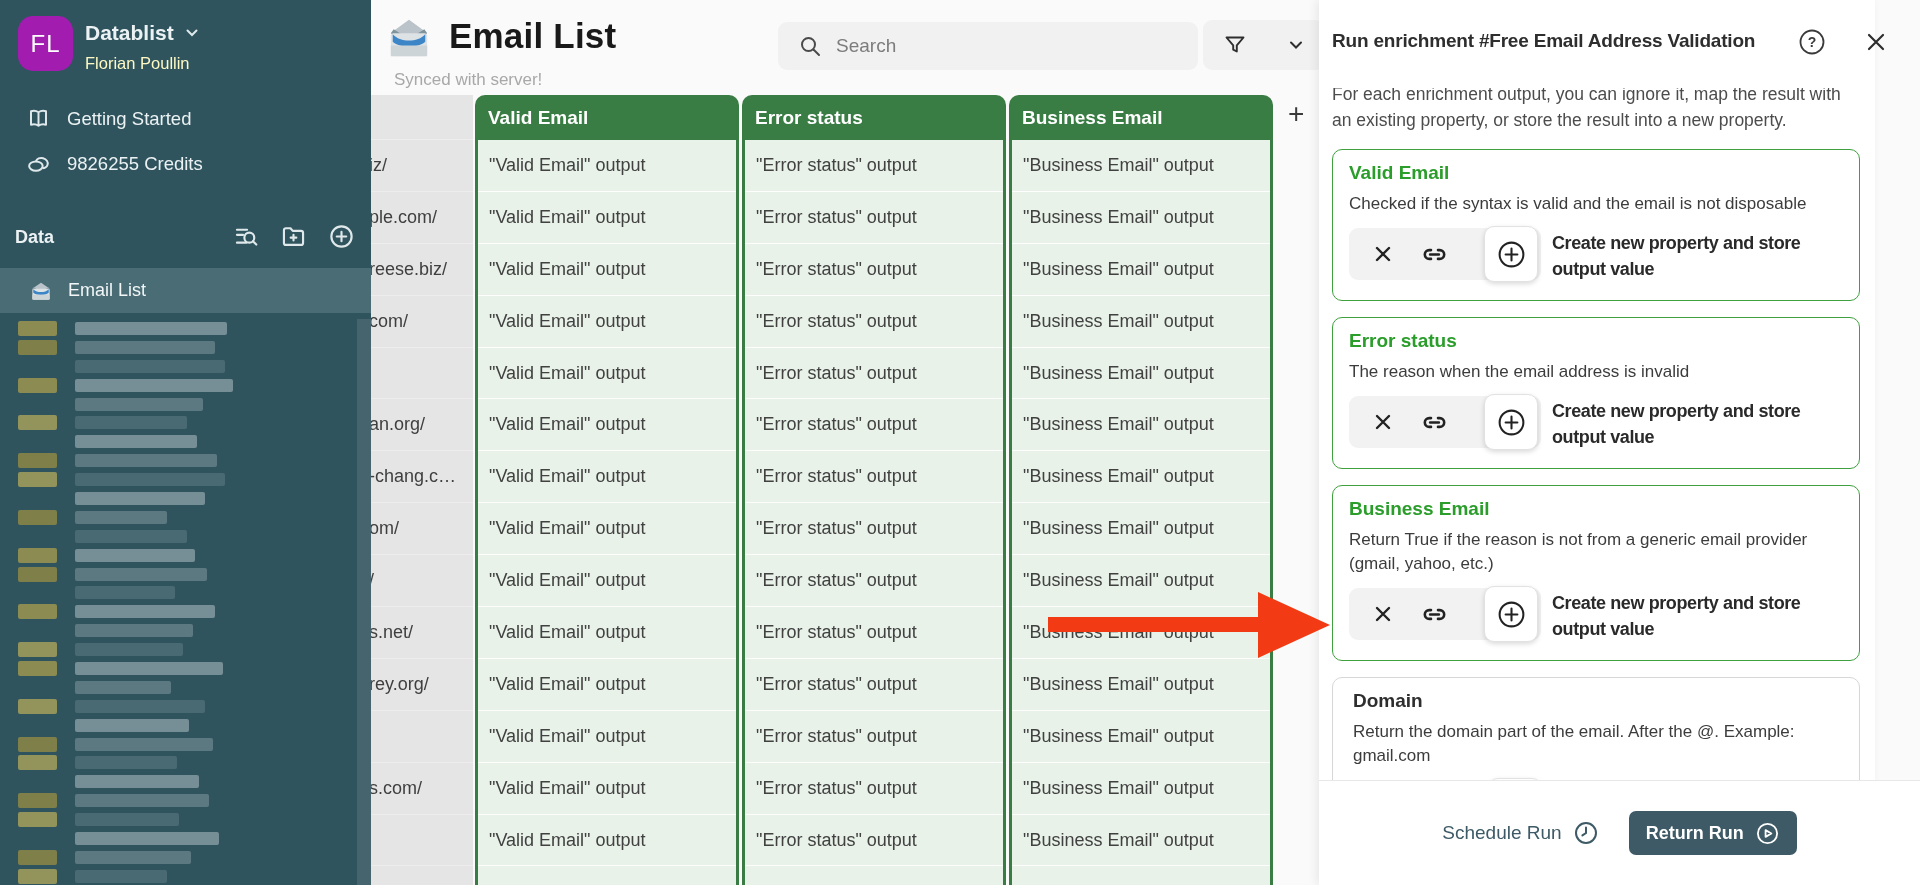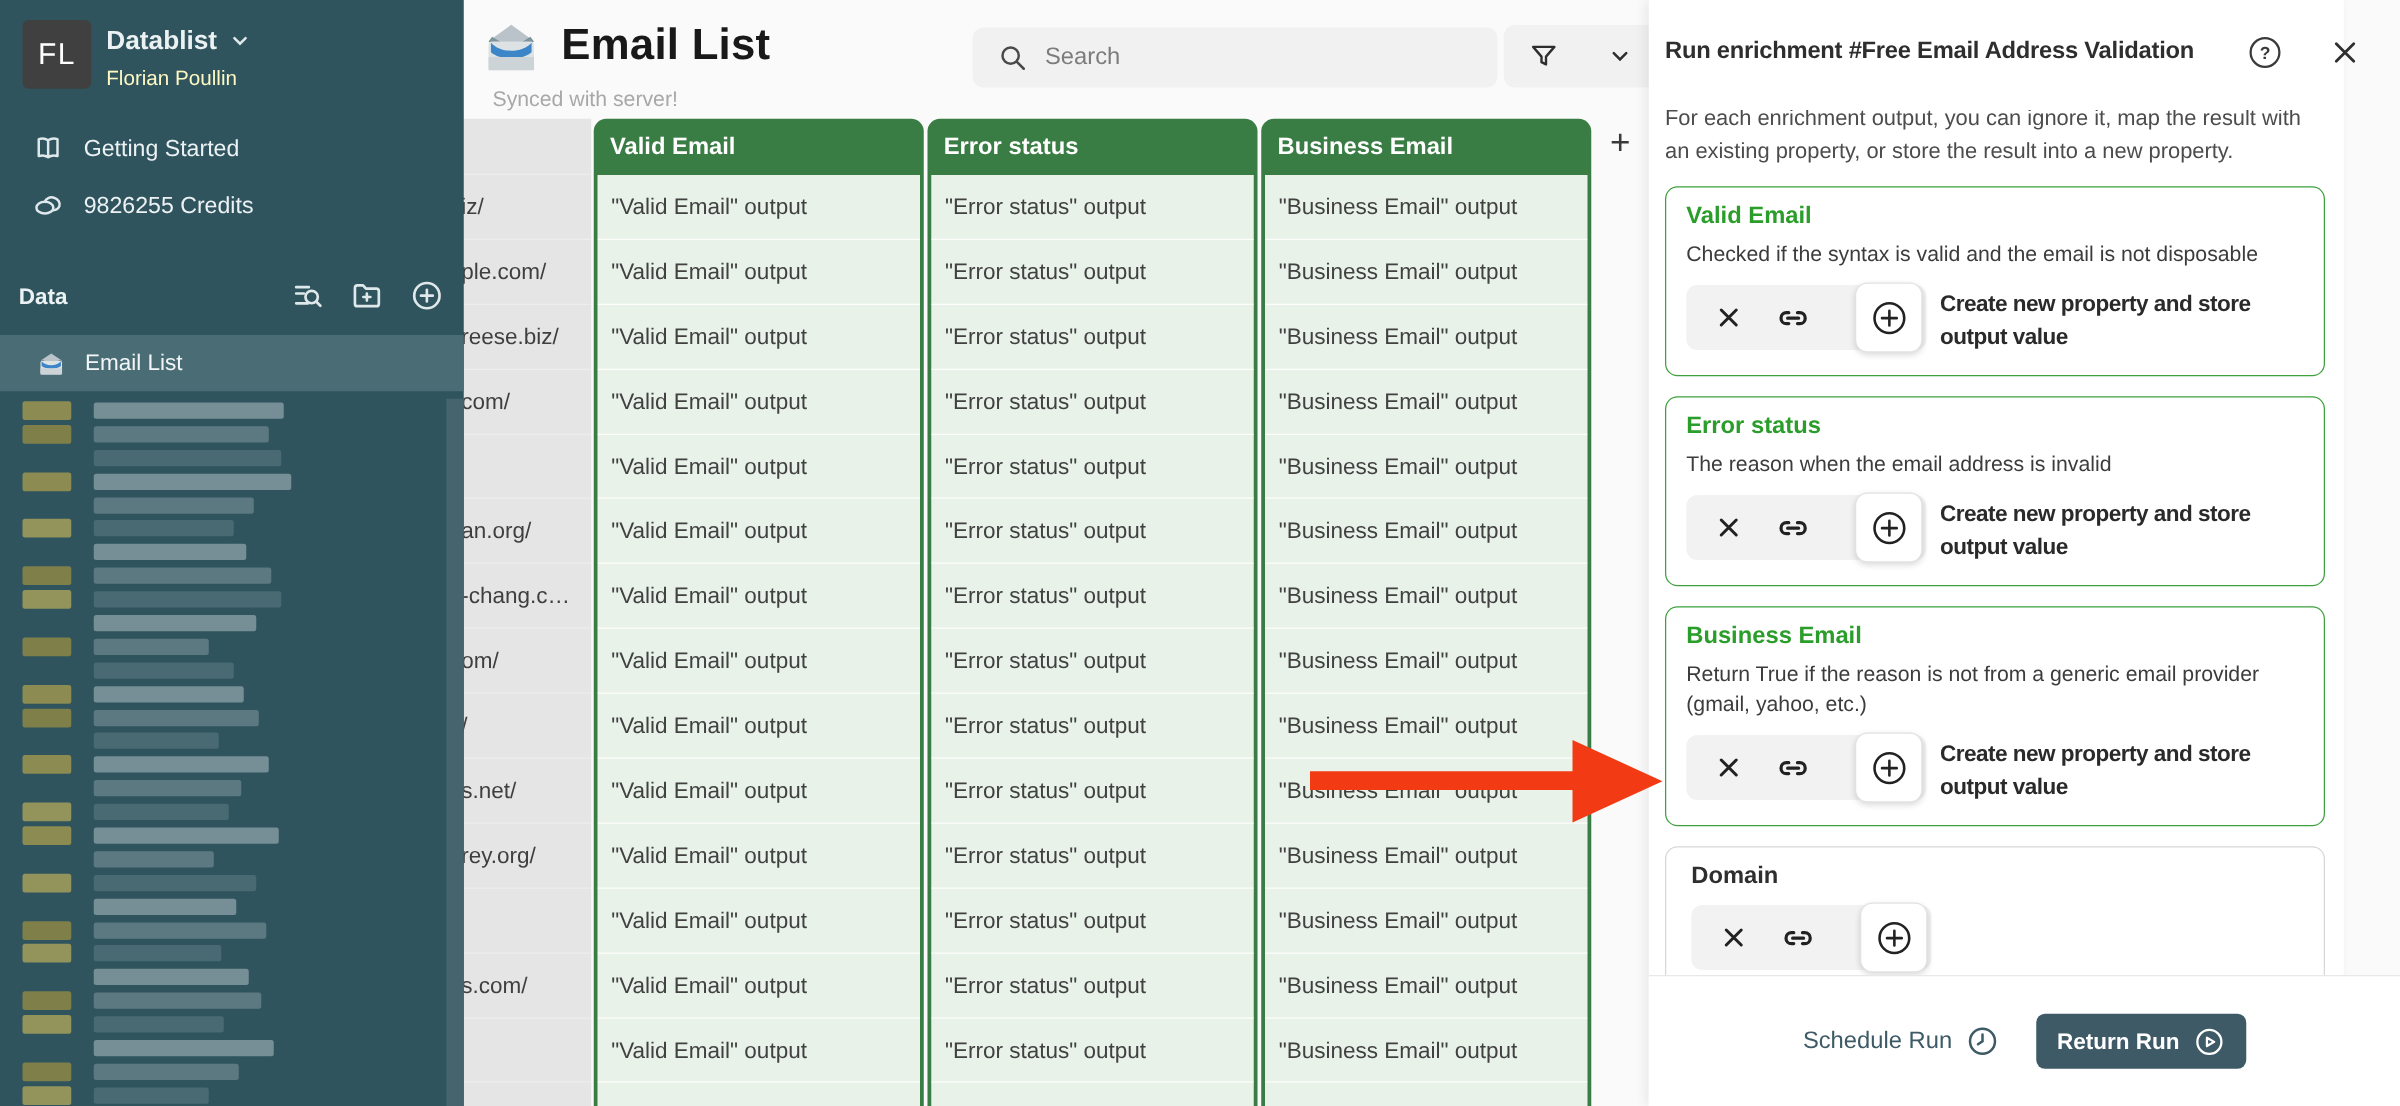--- a/index.html
+++ b/index.html
@@ -36,22 +36,22 @@
   #first-col .fhead { height:45px; border-bottom:1px solid #ededed; }
   #first-col .cell  { height:51.9px; border-bottom:1px solid #ededed; display:flex;
                       align-items:center; padding-left:19px; font-size:18px; color:#3f3f3f;
                       white-space:nowrap; }
   #add-col { position:absolute; left:1288px; top:100px; font-size:28px; color:#3a3a3a;
              font-weight:400; cursor:pointer; line-height:1; }
 
   
   #sidebar { position:absolute; left:0; top:0; width:371px; height:885px; background:#2f545e;
              z-index:20; color:#ecf2f3; }
-  #avatar { position:absolute; left:18px; top:16px; width:55px; height:55px; background:#404040;
-            border-radius:5px; display:flex; align-items:center; justify-content:center;
+  #avatar { position:absolute; left:18px; top:16px; width:55px; height:55px; background:#a21caf;
+            border-radius:15px; display:flex; align-items:center; justify-content:center;
             font-size:24px; color:#fff; letter-spacing:1px; cursor:pointer; }
   #brand-row { position:absolute; left:85px; top:21px; display:flex; align-items:center; gap:10px;
                font-size:21px; font-weight:700; cursor:pointer; }
   #user-name { position:absolute; left:85px; top:54px; font-size:16.5px; color:#fef9c3; }
   .nav-item { position:absolute; left:26px; display:flex; align-items:center; gap:16px;
               font-size:18.5px; cursor:pointer; }
   #nav-getting { top:106px; } #nav-credits { top:151px; }
   #data-row-label { position:absolute; left:15px; top:227px; font-size:18px; font-weight:700; }
   .data-icon { position:absolute; top:223px; cursor:pointer; }
   #icon-searchlist { left:233px; } #icon-folderplus { left:280px; } #icon-pluscircle { left:328px; }
@@ -489,20 +489,21 @@
                     <circle cx="15" cy="15" r="11.5"></circle>
                     <path d="M15 9.3v11.4M9.3 15h11.4" stroke-linecap="round"></path>
                   </svg>
                 </span>
               </div>
               <div class="action-label">Create new property and store output value</div>
             </div>
           </div>
           <div class="card gray">
             <div class="card-title">Domain</div>
+            <div class="card-desc">Return the domain part of the email. After the @. Example: gmail.com</div>
             <div class="ctrl-row">
               <div class="ctrl-group dots">
                 <span class="ic-ignore">
                   <svg width="26" height="26" viewBox="0 0 26 26" fill="none" stroke="#222" stroke-width="2.4" stroke-linecap="round">
                     <path d="M7 7l12 12M19 7L7 19"></path>
                   </svg>
                 </span>
                 <span class="ic-link">
                   <svg width="31" height="31" viewBox="0 0 24 24" fill="none" stroke="#222" stroke-width="2" stroke-linecap="round">
                     <path d="M9.3 8.6H7.9a3.4 3.4 0 000 6.8h1.4M14.7 8.6h1.4a3.4 3.4 0 010 6.8h-1.4M8.6 12h6.8"></path>

